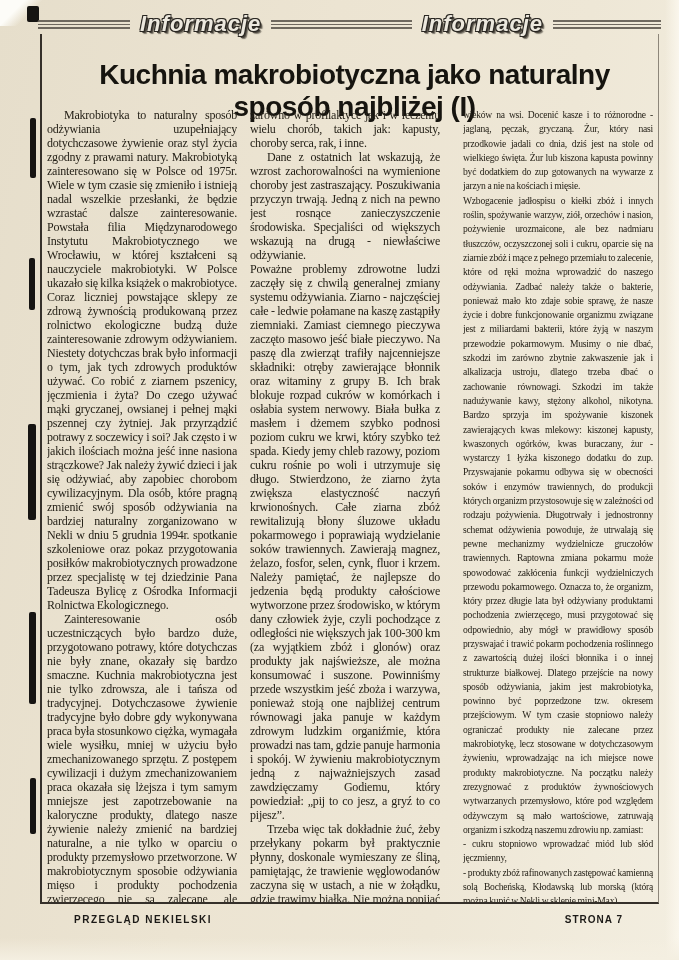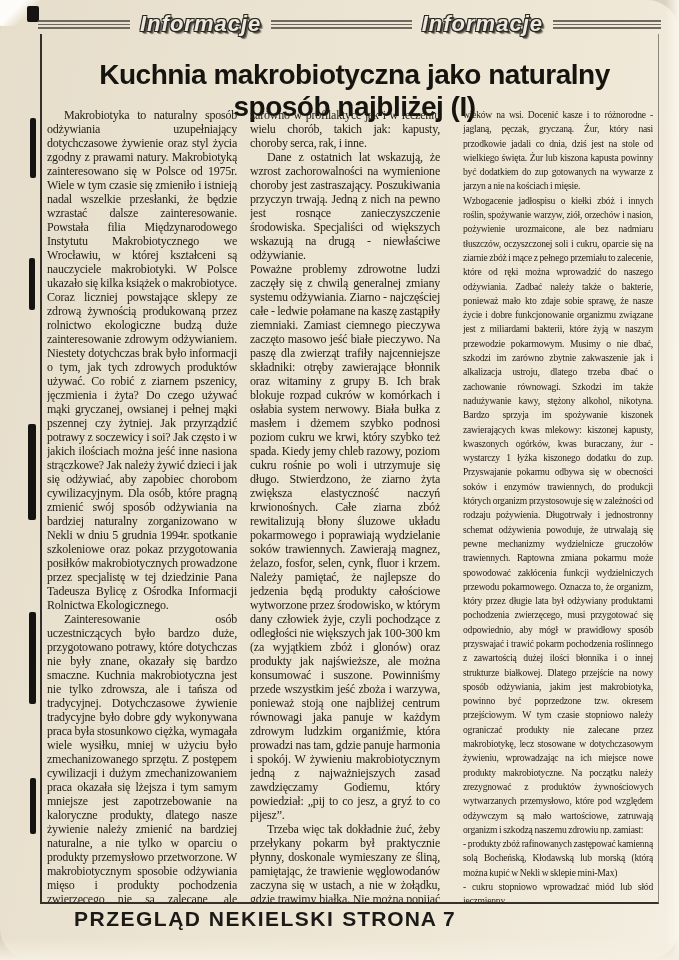--- a/index.html
+++ b/index.html
@@ -5,21 +5,20 @@
   html,body{margin:0;padding:0;}
   body{
     width:679px;height:960px;overflow:hidden;
     background:#d9d2c0;
     font-family:"Liberation Serif", serif;
   }
   .page{
     position:relative;width:679px;height:960px;
     background:linear-gradient(100deg,#e6decb 0%,#ece4d2 40%,#eee7d6 70%,#f3eee0 100%);
     color:#211f1c;
-    border-radius:32px;
   }
   
   .edge-right{position:absolute;top:0;right:0;width:14px;height:100%;
     background:linear-gradient(90deg,rgba(250,247,239,0),#faf6ec);}
   .edge-bottom{position:absolute;left:0;bottom:0;width:100%;height:22px;
     background:linear-gradient(180deg,rgba(246,241,229,0),#f4efe1);}
   .corner-tl{position:absolute;left:0;top:0;width:46px;height:26px;
     background:linear-gradient(135deg,#fdfcf8 35%,rgba(253,252,248,0) 60%);}
   
   .mark{position:absolute;background:#161412;border-radius:2px;}
@@ -83,24 +82,24 @@
     letter-spacing:-0.22px;word-spacing:-0.4px;
     text-align:justify;color:#262219;
     overflow:hidden;
   }
   .col p{margin:0;}
   .col p.ind{text-indent:17px;}
   .col3{font-size:9.6px;line-height:14.3px;margin-left:10px;}
 
   
   .footer{
-    position:absolute;left:40px;right:20px;top:906px;height:26px;
-    display:flex;align-items:center;
+    position:absolute;left:40px;right:34px;top:906px;height:26px;
+    display:flex;justify-content:space-between;align-items:center;
     font-family:"Liberation Sans", sans-serif;
-    font-weight:bold;font-size:21px;letter-spacing:1.5px;color:#1c1a17;
+    font-weight:bold;font-size:10px;letter-spacing:1.5px;color:#1c1a17;
   }
   .footer .f-left{padding-left:34px;}
   .footer .f-right{padding-right:22px;letter-spacing:1px;margin-left:8px;}
 </style>
 </head>
 <body>
 
 <div class="page">
 
   <div class="edge-right"></div>
@@ -138,22 +137,22 @@
     <div class="col col2">
       <p>zarówno w profilaktyce jak i w leczeniu wielu chorób, takich jak: kapusty, choroby serca, rak, i inne.</p>
       <p class="ind">Dane z ostatnich lat wskazują, że wzrost zachorowalności na wymienione choroby jest zastraszający. Poszukiwania przyczyn trwają. Jedną z nich na pewno jest rosnące zanieczyszczenie środowiska. Specjaliści od większych wskazują na drugą - niewłaściwe odżywianie.</p>
       <p>Poważne problemy zdrowotne ludzi zaczęły się z chwilą generalnej zmiany systemu odżywiania. Ziarno - najczęściej całe - ledwie połamane na kaszę zastąpiły ziemniaki. Zamiast ciemnego pieczywa zaczęto masowo jeść białe pieczywo. Na paszę dla zwierząt trafiły najcenniejsze składniki: otręby zawierające błonnik oraz witaminy z grupy B. Ich brak blokuje rozpad cukrów w komórkach i osłabia system nerwowy. Biała bułka z masłem i dżemem szybko podnosi poziom cukru we krwi, który szybko też spada. Kiedy jemy chleb razowy, poziom cukru rośnie po woli i utrzymuje się długo. Stwierdzono, że ziarno żyta zwiększa elastyczność naczyń krwionośnych. Całe ziarna zbóż rewitalizują błony śluzowe układu pokarmowego i poprawiają wydzielanie soków trawiennych. Zawierają magnez, żelazo, fosfor, selen, cynk, fluor i krzem. Należy pamiętać, że najlepsze do jedzenia będą produkty całościowe wytworzone przez środowisko, w którym dany człowiek żyje, czyli pochodzące z odległości nie większych jak 100-300 km (za wyjątkiem zbóż i glonów) oraz produkty jak najświeższe, ale można konsumować i suszone. Powinniśmy przede wszystkim jeść zboża i warzywa, ponieważ stoją one najbliżej centrum równowagi jaka panuje w każdym zdrowym ludzkim organiźmie, która prowadzi nas tam, gdzie panuje harmonia i spokój. W żywieniu makrobiotycznym jedną z najważniejszych zasad zawdzięczamy Godiemu, który powiedział: „pij to co jesz, a gryź to co pijesz”.</p>
       <p class="ind">Trzeba więc tak dokładnie żuć, żeby przełykany pokarm był praktycznie płynny, doskonale wymieszany ze śliną, pamiętając, że trawienie węglowodanów zaczyna się w ustach, a nie w żołądku, gdzie trawimy białka. Nie można popijać każdego kęsa np. herbatą, gdyż wprawdzie ułatwia to przełykanie ale zdecydowanie utrudnia trwienie. Pić należy najwcześniej 20 minut po posiłku, kierując się pragnieniem. Przestawiając się z dotychczasowego sposobu odżywiania na makrobiotyczny zmiana powinna odbywać się w sposób łagodny, gdyż wszelkie zmiany zbyt gwałtowne, organizm źle znosi. Pozwoli to na stopniowe przeorganizowanie swojej kuchni, na wyrobienie nowych nawyków pokarmowych.</p>
 
     </div>
     <div class="col col3">
       <p>wieków na wsi. Docenić kasze i to różnorodne - jaglaną, pęczak, gryczaną. Żur, który nasi przodkowie jadali co dnia, dziś jest na stole od wielkiego święta. Żur lub kiszona kapusta powinny być dodatkiem do zup gotowanych na wywarze z jarzyn a nie na kościach i mięsie.</p>
       <p>Wzbogacenie jadłospisu o kiełki zbóż i innych roślin, spożywanie warzyw, ziół, orzechów i nasion, pożywienie urozmaicone, ale bez nadmiaru tłuszczów, oczyszczonej soli i cukru, oparcie się na ziarnie zbóż i mące z pełnego przemiału to zalecenie, które od ręki można wprowadzić do naszego odżywiania. Zadbać należy także o bakterie, ponieważ mało kto zdaje sobie sprawę, że nasze życie i dobre funkcjonowanie organizmu związane jest z miliardami bakterii, które żyją w naszym przewodzie pokarmowym. Musimy o nie dbać, szkodzi im zarówno zbytnie zakwaszenie jak i alkalizacja ustroju, dlatego trzeba dbać o zachowanie równowagi. Szkodzi im także nadużywanie kawy, stężony alkohol, nikotyna. Bardzo sprzyja im spożywanie kiszonek zawierających kwas mlekowy: kiszonej kapusty, kwaszonych ogórków, kwas buraczany, żur - wystarczy 1 łyżka kiszonego dodatku do zup. Przyswajanie pokarmu odbywa się w obecności soków i enzymów trawiennych, do produkcji których organizm przystosowuje się w zależności od rodzaju pożywienia. Długotrwały i jednostronny schemat odżywienia powoduje, że utrwalają się pewne mechanizmy wydzielnicze gruczołów trawiennych. Raptowna zmiana pokarmu może spowodować zakłócenia funkcji wydzielniczych przewodu pokarmowego. Oznacza to, że organizm, który przez długie lata był odżywiany produktami pochodzenia zwierzęcego, musi przygotować się odpowiednio, aby mógł w prawidłowy sposób przyswajać i trawić pokarm pochodzenia roślinnego z zawartością dużej ilości błonnika i o innej strukturze białkowej. Dlatego przejście na nowy sposób odżywiania, jakim jest makrobiotyka, powinno być poprzedzone tzw. okresem przejściowym. W tym czasie stopniowo należy ograniczać produkty nie zalecane przez makrobiotykę, lecz stosowane w dotychczasowym żywieniu, wprowadzając na ich miejsce nowe produkty makrobiotyczne. Na początku należy zrezygnować z produktów żywnościowych wytwarzanych przemysłowo, które pod względem odżywczym są mało wartościowe, zatruwają organizm i szkodzą naszemu zdrowiu np. zamiast:</p>
+      <p>- cukru stopniowo wprowadzać miód lub słód jęczmienny,</p>
       <p>- produkty zbóż rafinowanych zastępować kamienną solą Bocheńską, Kłodawską lub morską (którą można kupić w Nekli w sklepie mini-Max)</p>
-      <p>- cukru stopniowo wprowadzać miód lub słód jęczmienny,</p>
       <p class="ind">Przepisy na potrawy makrobiotyczne zostaną zamieszczone w następnym numerze Przeglądu Nekielskiego.</p>
 
     </div>
   </div>
 
   <div class="footer">
     <span class="f-left">PRZEGLĄD NEKIELSKI</span>
     <span class="f-right">STRONA 7</span>
   </div>
 

